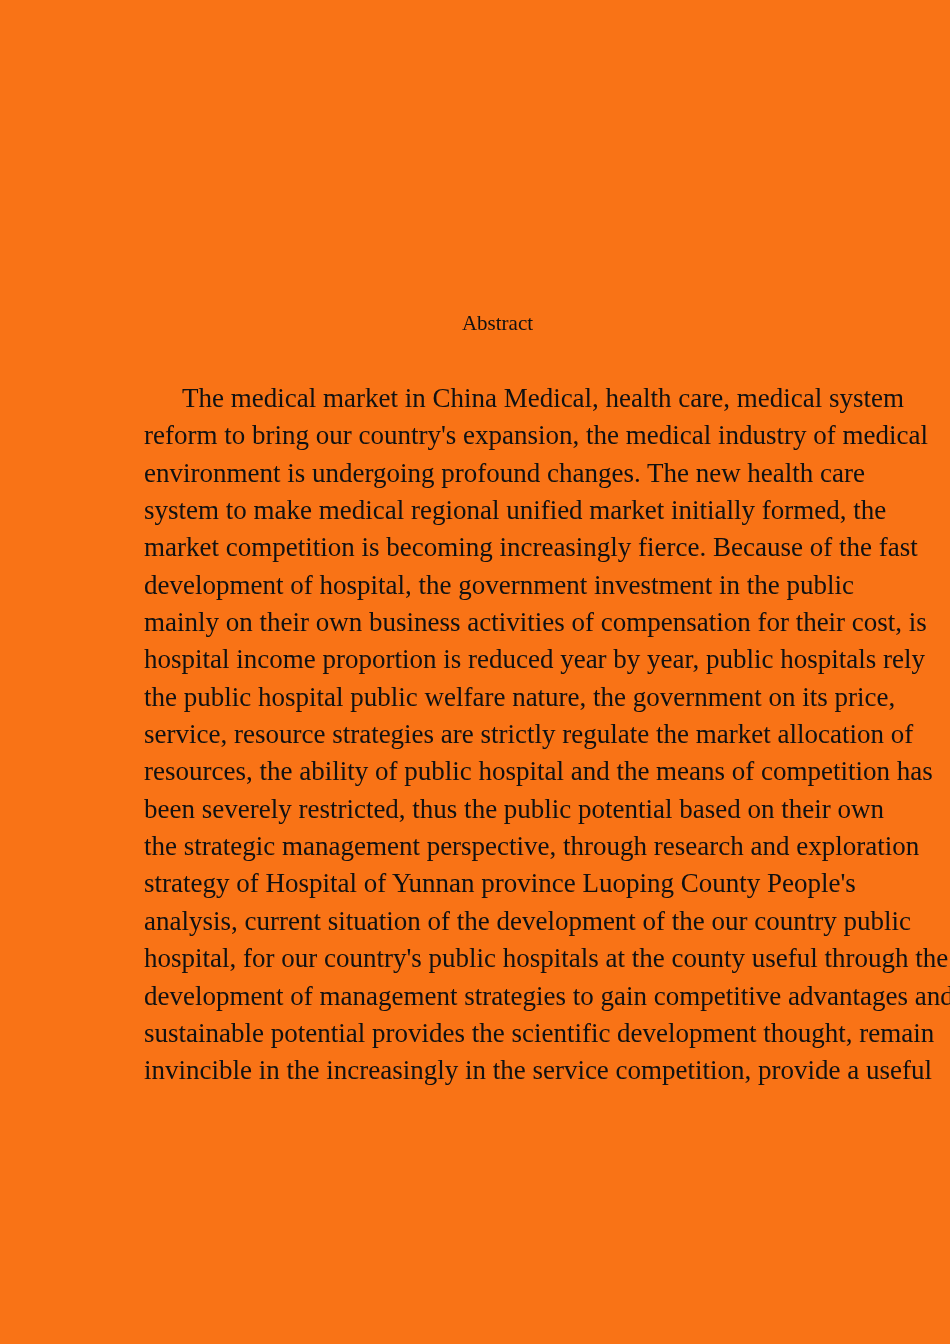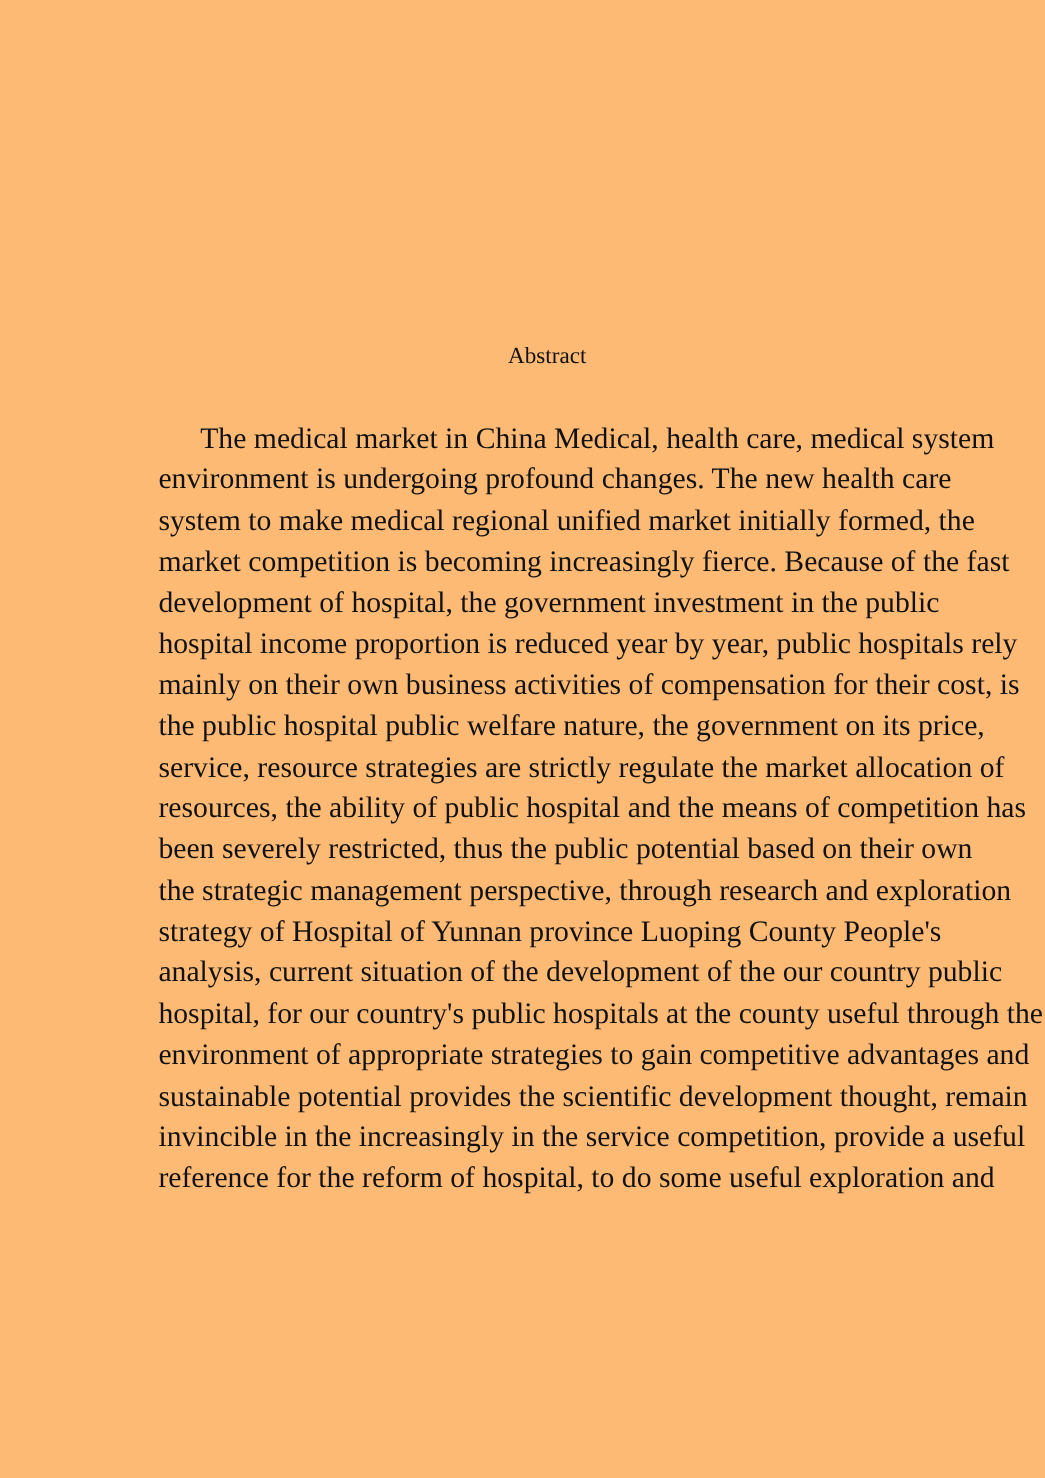--- a/index.html
+++ b/index.html
@@ -12,21 +12,21 @@
       height: 1344px;
       position: relative;
       overflow: hidden;
       font-family: "Liberation Serif", "DejaVu Serif", serif;
       color: #111111;
     }
     .page {
       position: absolute;
       left: 0; top: 0;
       width: 950px; height: 1344px;
-      background: #fdba74;
+      background: #f97316;
     }
     .title {
       position: absolute;
       left: 0;
       width: 995px;
       top: 308px;
       text-align: center;
       font-size: 21px;
       line-height: 30px;
       margin: 0;
@@ -53,32 +53,32 @@
       padding-left: 38px;
     }
   </style>
 </head>
 <body>
 
 <div class="page">
   <h1 class="title">Abstract</h1>
   <div class="body-text">
     <span class="line first">The medical market in China Medical, health care, medical system</span>
+    <span class="line">reform to bring our country's expansion, the medical industry of medical</span>
     <span class="line">environment is undergoing profound changes. The new health care</span>
     <span class="line">system to make medical regional unified market initially formed, the</span>
     <span class="line">market competition is becoming increasingly fierce. Because of the fast</span>
     <span class="line">development of hospital, the government investment in the public</span>
+    <span class="line">mainly on their own business activities of compensation for their cost, is</span>
     <span class="line">hospital income proportion is reduced year by year, public hospitals rely</span>
-    <span class="line">mainly on their own business activities of compensation for their cost, is</span>
     <span class="line">the public hospital public welfare nature, the government on its price,</span>
     <span class="line">service, resource strategies are strictly regulate the market allocation of</span>
     <span class="line">resources, the ability of public hospital and the means of competition has</span>
     <span class="line">been severely restricted, thus the public potential based on their own</span>
     <span class="line">the strategic management perspective, through research and exploration</span>
     <span class="line">strategy of Hospital of Yunnan province Luoping County People's</span>
     <span class="line">analysis, current situation of the development of the our country public</span>
     <span class="line">hospital, for our country's public hospitals at the county useful through the</span>
-    <span class="line">environment of appropriate strategies to gain competitive advantages and</span>
+    <span class="line">development of management strategies to gain competitive advantages and</span>
     <span class="line">sustainable potential provides the scientific development thought, remain</span>
     <span class="line">invincible in the increasingly in the service competition, provide a useful</span>
-    <span class="line">reference for the reform of hospital, to do some useful exploration and</span>
   </div>
 </div>
 
 </body></html>

